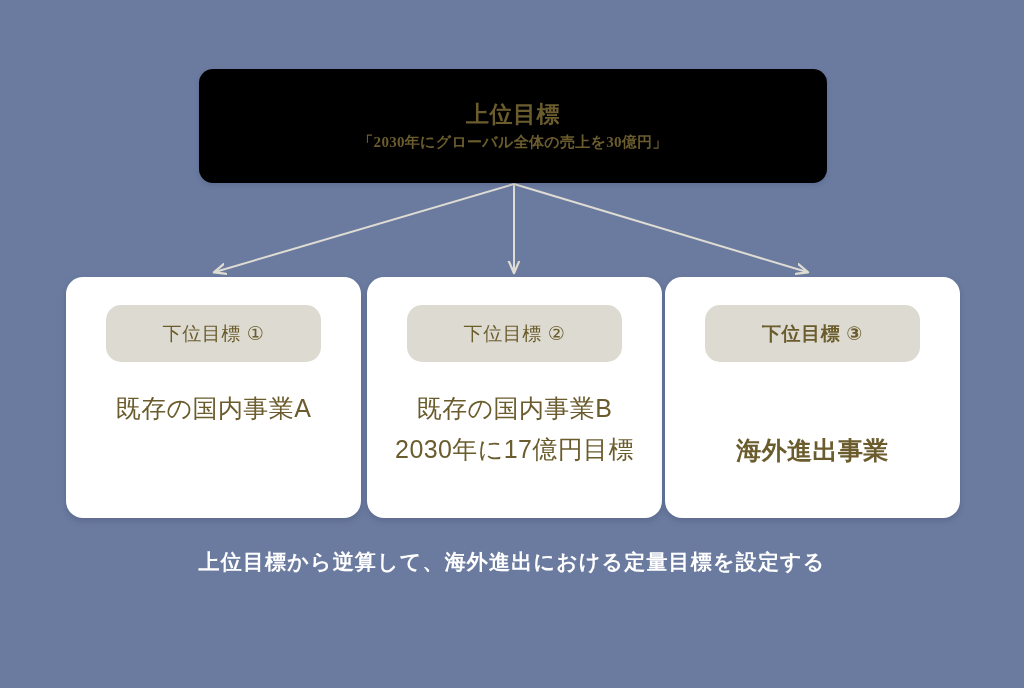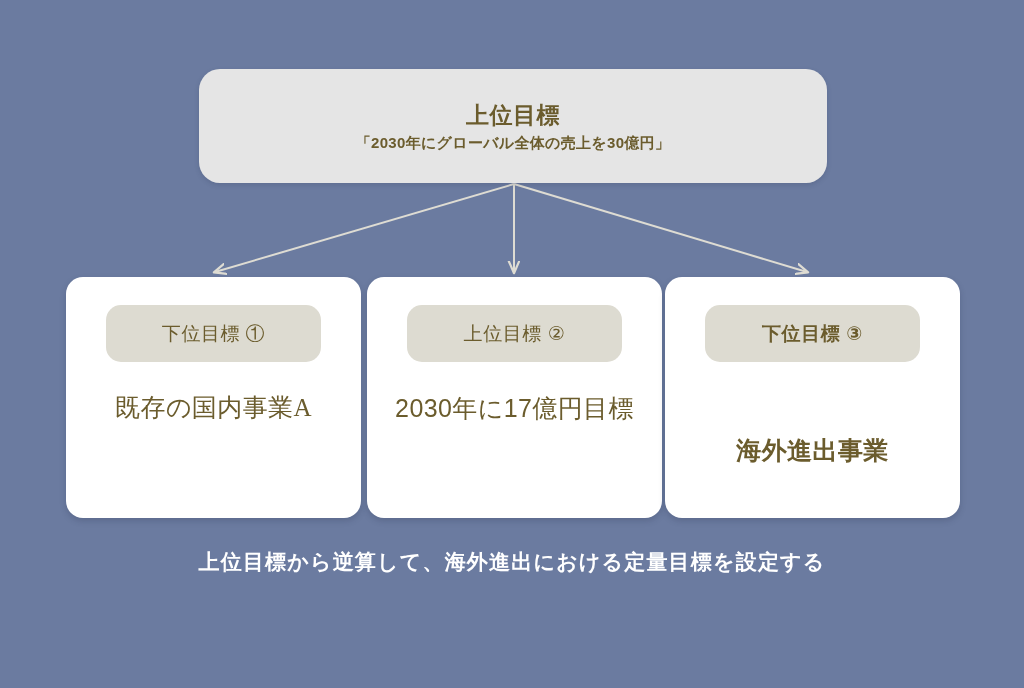--- a/index.html
+++ b/index.html
@@ -34,29 +34,30 @@
     pointer-events: none;
   }
 
   
   .top-box {
     position: absolute;
     left: 199px;
     top: 69px;
     width: 628px;
     height: 114px;
-    background: #e5e5e5;
-    border-radius: 21px;
+    background: #000000;
+    border-radius: 14px;
     box-shadow: 0 2px 5px rgba(40, 50, 80, 0.18);
     display: flex;
     flex-direction: column;
     align-items: center;
     justify-content: center;
     box-sizing: border-box;
     padding: 0 18px;
+    font-family: Liberation Serif, serif;
   }
   .top-line1 {
     color: #6b5c2d;
     font-size: 23px;
     font-weight: bold;
     line-height: 1.42;
     letter-spacing: 0.5px;
     white-space: nowrap;
   }
   .top-line2 {
@@ -75,21 +76,21 @@
     width: 295px;
     height: 241px;
     background: #ffffff;
     border-radius: 17px;
     box-shadow: 0 3px 6px rgba(35, 45, 75, 0.22);
     box-sizing: border-box;
     display: flex;
     flex-direction: column;
     align-items: center;
   }
-  .card-1 { left: 66px; font-family: Liberation Serif, serif; }
+  .card-1 { left: 66px; }
   .card-2 { left: 367px; }
   .card-3 { left: 665px; gap: 43px; }
 
   .pill {
     margin-top: 28px;
     width: 215px;
     height: 57px;
     background: #dddbd1;
     border-radius: 15px;
     display: flex;
@@ -164,23 +165,24 @@
     <div class="pill">
       <span class="pill-label">下位目標 ①</span>
     </div>
     <div class="card-body">
       <div class="body-line">既存の国内事業A</div>
     </div>
   </div>
 
   <div class="card card-2">
     <div class="pill">
-      <span class="pill-label">上位目標 ②</span>
+      <span class="pill-label">下位目標 ②</span>
     </div>
     <div class="card-body">
+      <div class="body-line">既存の国内事業B</div>
       <div class="body-line">2030年に17億円目標</div>
     </div>
   </div>
 
   <div class="card card-3 card-bold">
     <div class="pill pill-bold">
       <span class="pill-label">下位目標 ③</span>
     </div>
     <div class="card-body">
       <div class="body-line">海外進出事業</div>

